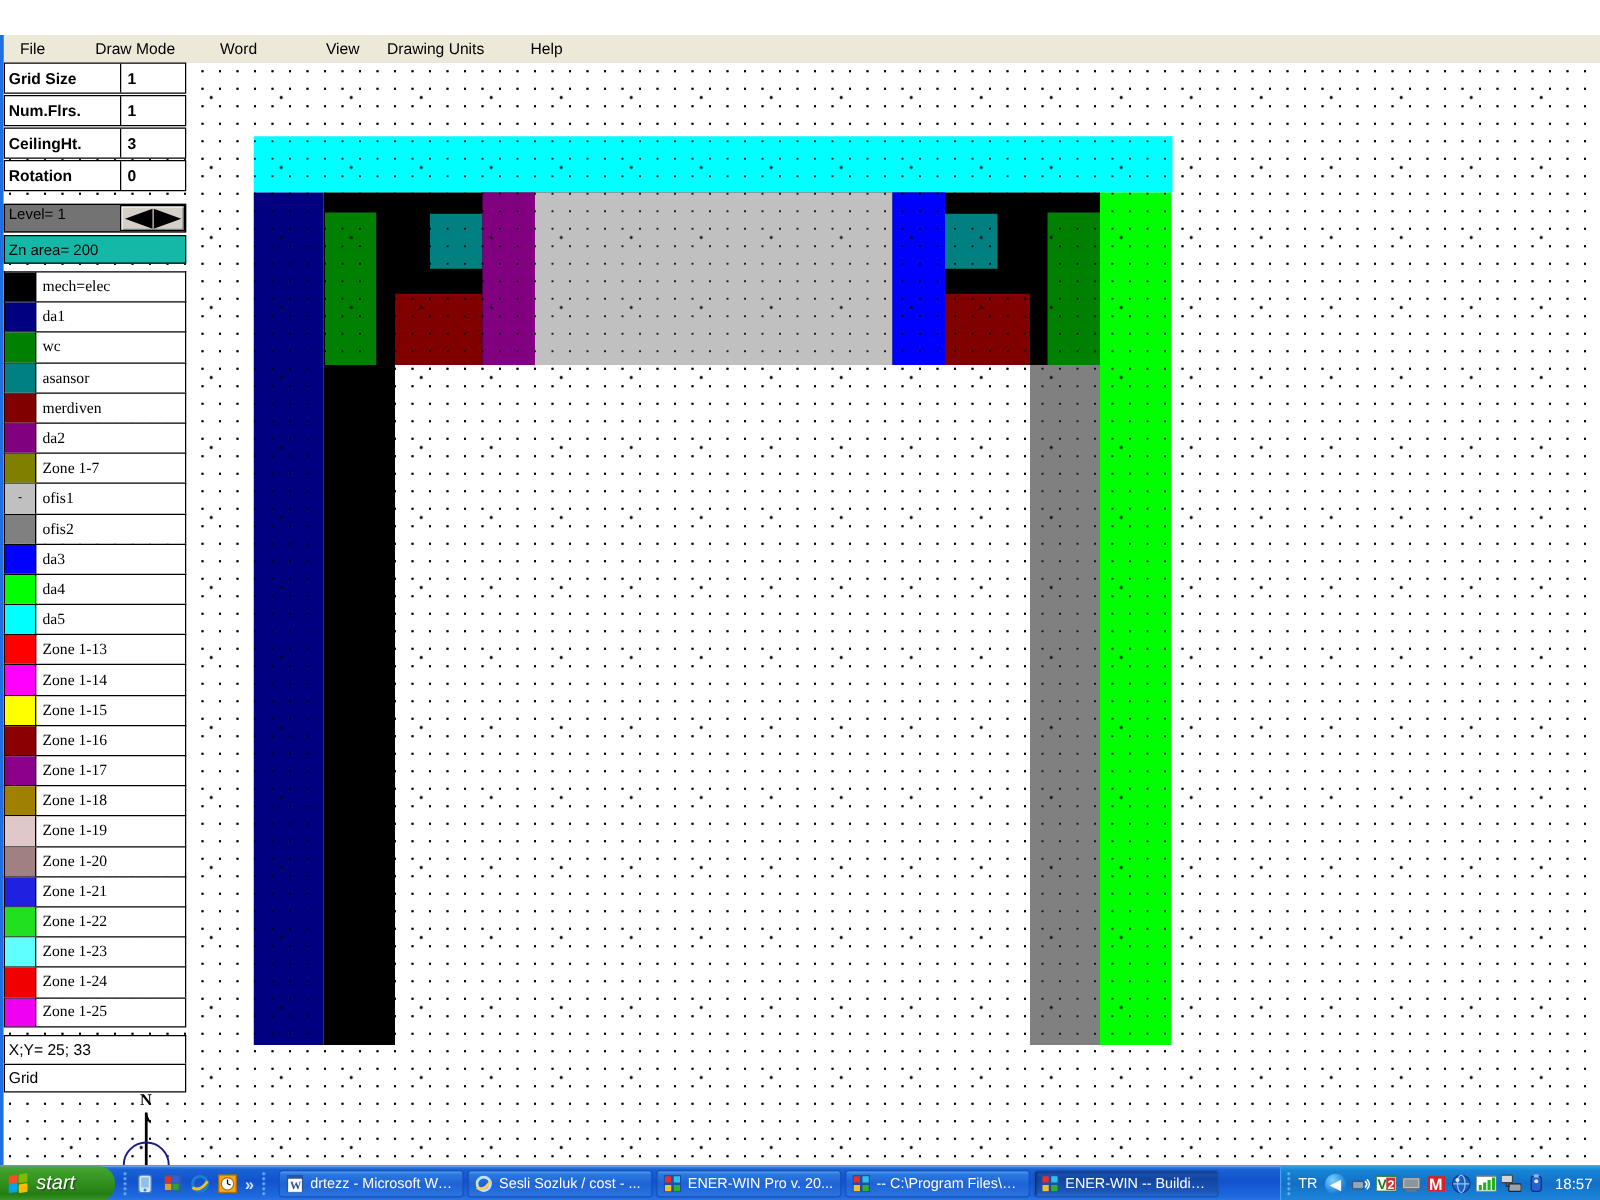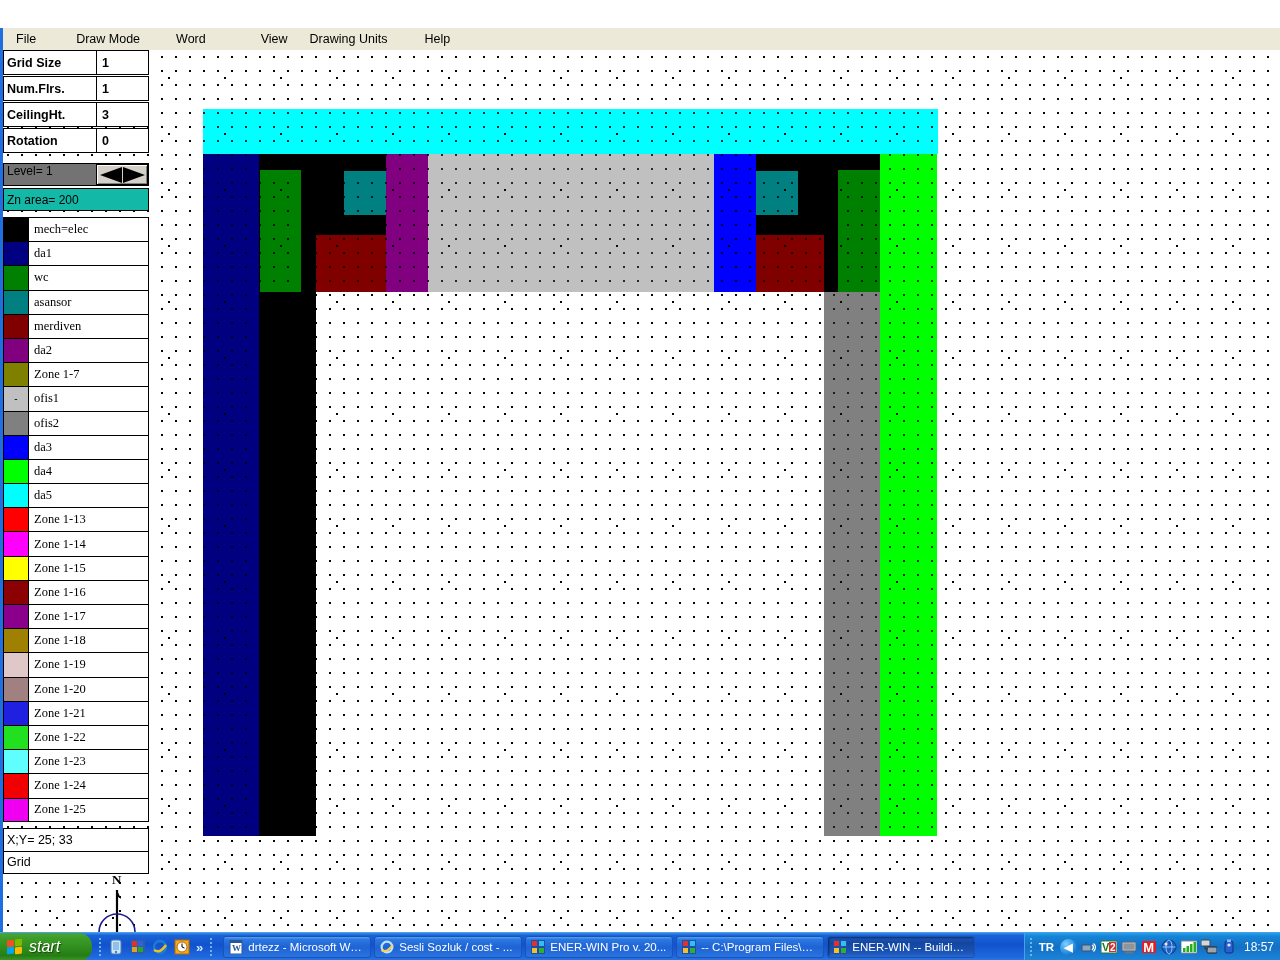--- a/index.html
+++ b/index.html
@@ -147,21 +147,21 @@
   .task.active{
     background:linear-gradient(180deg,#1c57bd 0%,#13459f 30%,#1b55b8 80%,#2b6ad2 100%);
     box-shadow:inset 1px 1px 2px rgba(0,0,0,0.45);
   }
   .task .tl{overflow:hidden;text-overflow:ellipsis;}
   .tray{
     display:flex;align-items:center;gap:4px;height:28px;padding:0 6px 0 4px;
     background:linear-gradient(180deg,#23a1e8 0%,#1784d6 12%,#1170c6 50%,#1e86da 100%);
     border-left:1px solid #47a0ef;
   }
-  .tray .tr-lbl{color:#fff;font-size:11.5px;font-weight:bold;margin:0 2px;}
+  .tray .tr-lbl{color:#fff;font-size:11.5px;font-weight:normal;margin:0 2px;}
   .tray .clockt{color:#fff;font-size:12px;margin-left:3px;}
   .trayicon{width:16px;height:16px;display:block;}
   .chevbtn{width:17px;height:17px;border-radius:50%;
     background:radial-gradient(circle at 35% 30%,#7fd0ff,#1f86dd 60%,#0c5fae);
     display:flex;align-items:center;justify-content:center;
     color:#fff;font-size:11px;font-weight:bold;}
 </style>
 </head>
 <body>
 

